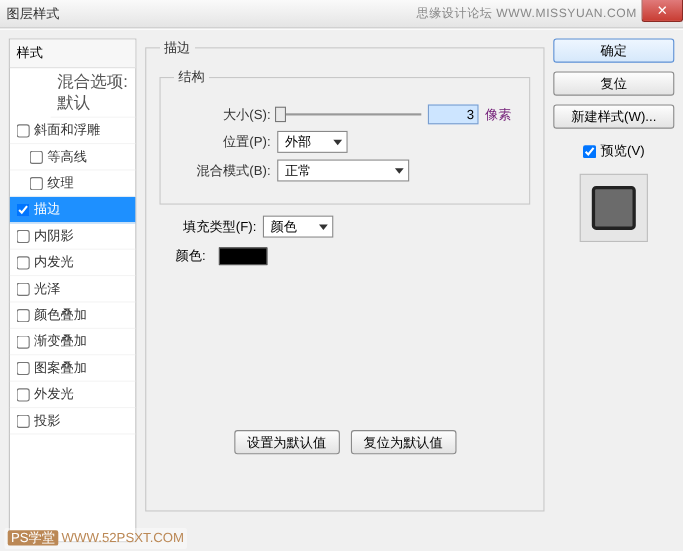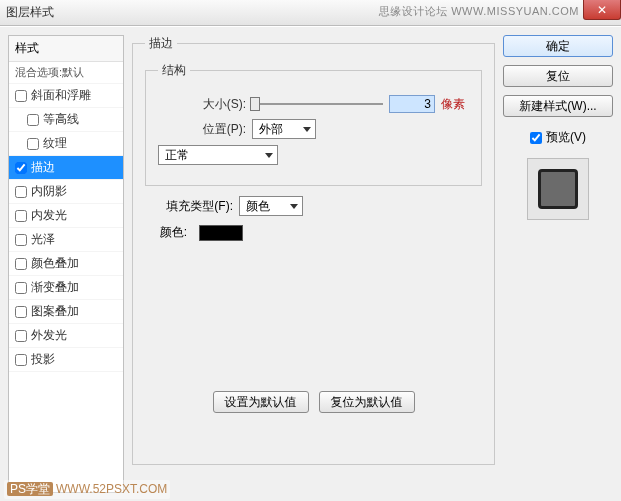--- a/index.html
+++ b/index.html
@@ -5,36 +5,36 @@
   * { box-sizing: border-box; margin: 0; padding: 0; font-family: "Microsoft YaHei", Tahoma, sans-serif; font-size: 12px; }
   body { background: #e8e8e8; width: 621px; height: 501px; overflow: hidden; position: relative; }
   .titlebar { height: 26px; background: linear-gradient(#fafafa,#e4e4e4); border-bottom: 1px solid #bbb; display: flex; align-items: center; padding: 0 6px; position: relative; }
   .titlebar .title { color: #333; }
   .titlebar .watermark { position: absolute; right: 42px; top: 4px; color: #888; font-size: 11px; letter-spacing: 0.5px; }
   .titlebar .close { position: absolute; right: 0; top: 0; width: 38px; height: 20px; background: linear-gradient(#e07a7a,#c83c32); border: 1px solid #8a2a24; border-top: none; border-radius: 0 0 3px 3px; color: #fff; display: flex; align-items: center; justify-content: center; font-family: sans-serif; font-size: 13px; }
   .dialog-body { position: absolute; top: 26px; left: 0; right: 0; bottom: 0; background: #f0f0f0; border-top: 1px solid #fff; padding: 8px; display: flex; gap: 8px; }
   .styles-panel { width: 116px; border: 1px solid #c0c0c0; background: #fff; display: flex; flex-direction: column; }
   .styles-header { padding: 4px 6px; border-bottom: 1px solid #e0e0e0; background: #f7f7f7; }
   .style-item { padding: 3px 6px; border-bottom: 1px solid #f4f4f4; display: flex; align-items: center; gap: 4px; cursor: default; color: #333; }
-  .style-item.blend { font-size: 11px; color: #555; }
+  .style-item.blend { font-size: 15px; color: #555; margin-left: 37px; }
   .style-item.selected { background: #1e90ff; color: #fff; }
   .style-item input[type=checkbox]{ width:12px;height:12px; }
   .center-panel { flex: 1; position: relative; }
   fieldset.stroke { border: 1px solid #c8c8c8; padding: 10px 12px 12px 12px; height: 430px; }
   fieldset.stroke > legend { padding: 0 4px; color: #333; }
   fieldset.inner { border: 1px solid #c8c8c8; padding: 10px 12px 14px 12px; margin-bottom: 10px; }
   fieldset.inner > legend { padding: 0 4px; color: #333; }
   .row { display: flex; align-items: center; gap: 6px; margin: 6px 0; }
   .row label { width: 88px; text-align: right; color: #333; }
   .slider-track { flex: 1; height: 16px; position: relative; display: flex; align-items: center; }
   .slider-track .track { height: 2px; background: #999; width: 100%; position: relative; }
   .slider-track .thumb { width: 10px; height: 14px; background: #eaeaea; border: 1px solid #777; position: absolute; top: -6px; transform: translateX(-50%); }
   .num-input { width: 46px; height: 18px; border: 1px solid #7a9ecf; background: #fff; text-align: right; padding: 0 3px; font-size: 12px; }
   .num-input.hl { background: #cde5ff; }
-  .unit { width: 28px; color: #b91c1c; font-family: Liberation Serif, serif; }
+  .unit { width: 28px; color: #701a75; font-family: Liberation Serif, serif; }
   .select { height: 20px; border: 1px solid #888; background: #fff; display: inline-flex; align-items: center; padding: 0 4px 0 6px; gap: 6px; min-width: 64px; justify-content: space-between; }
   .select .caret { width: 0; height: 0; border-left: 4px solid transparent; border-right: 4px solid transparent; border-top: 5px solid #333; }
   .select.wide { min-width: 120px; text-align: right; }
   .swatch { width: 44px; height: 16px; background: #000; border: 1px solid #555; display: inline-block; margin-left: 6px; }
   .fill-row { display: flex; align-items: center; gap: 6px; margin: 8px 0; }
   .fill-row label { width: 88px; text-align: right; }
   .button-row { display: flex; gap: 10px; justify-content: center; margin-top: 150px; }
   .btn { min-width: 96px; height: 22px; border: 1px solid #8a8a8a; background: linear-gradient(#fdfdfd,#e3e3e3); border-radius: 3px; display: inline-flex; align-items: center; justify-content: center; padding: 0 10px; cursor: default; }
   .right-panel { width: 110px; display: flex; flex-direction: column; gap: 8px; align-items: stretch; }
   .right-panel .btn { width: 100%; }
@@ -134,20 +134,21 @@
 
         <div class="row">
           <label>位置(P):</label>
           <div class="select">
             <span>外部</span>
             <span class="caret"></span>
           </div>
         </div>
 
         <div class="row">
+          <label>混合模式(B):</label>
           <div class="select wide">
             <span>正常</span>
             <span class="caret"></span>
           </div>
         </div>
 
       </fieldset>
 
       <div class="fill-row">
         <label>填充类型(F):</label>

